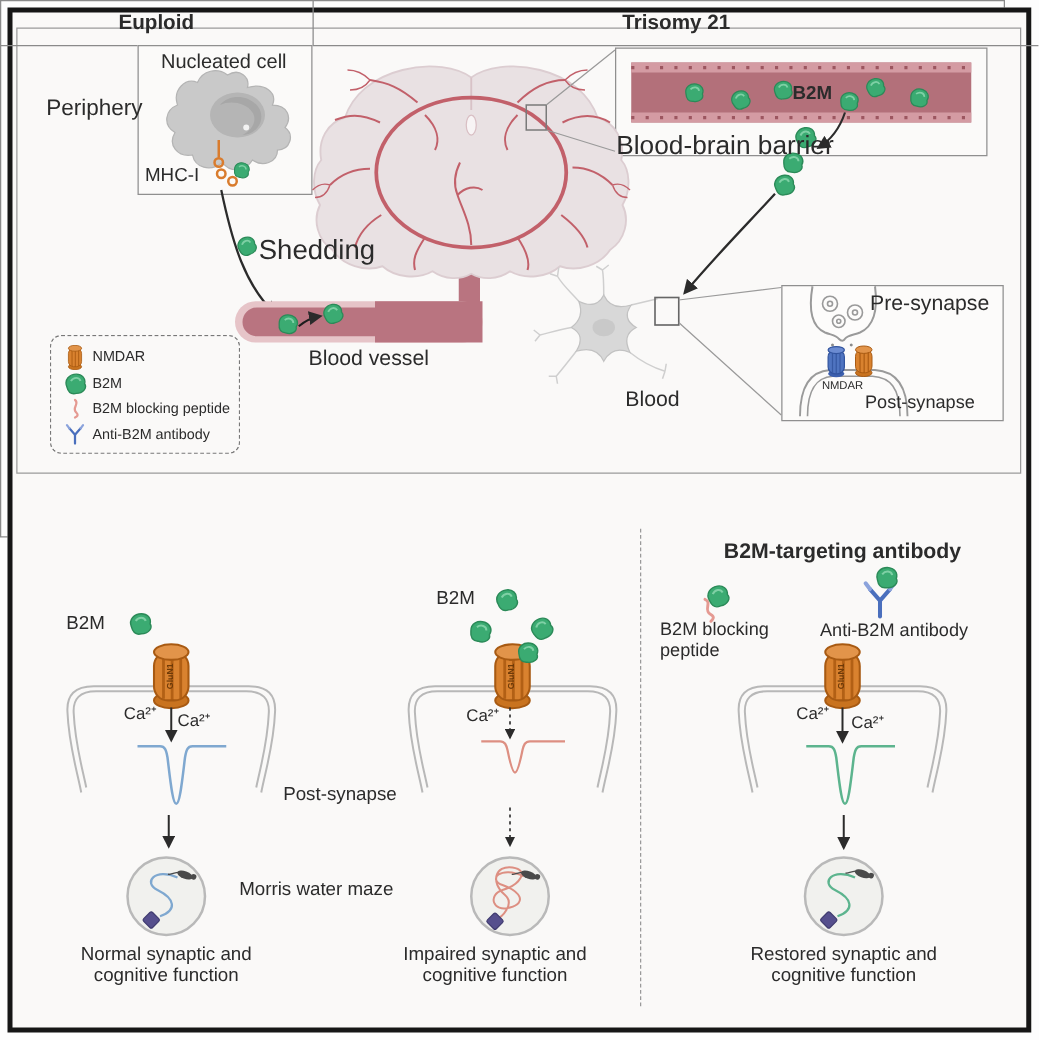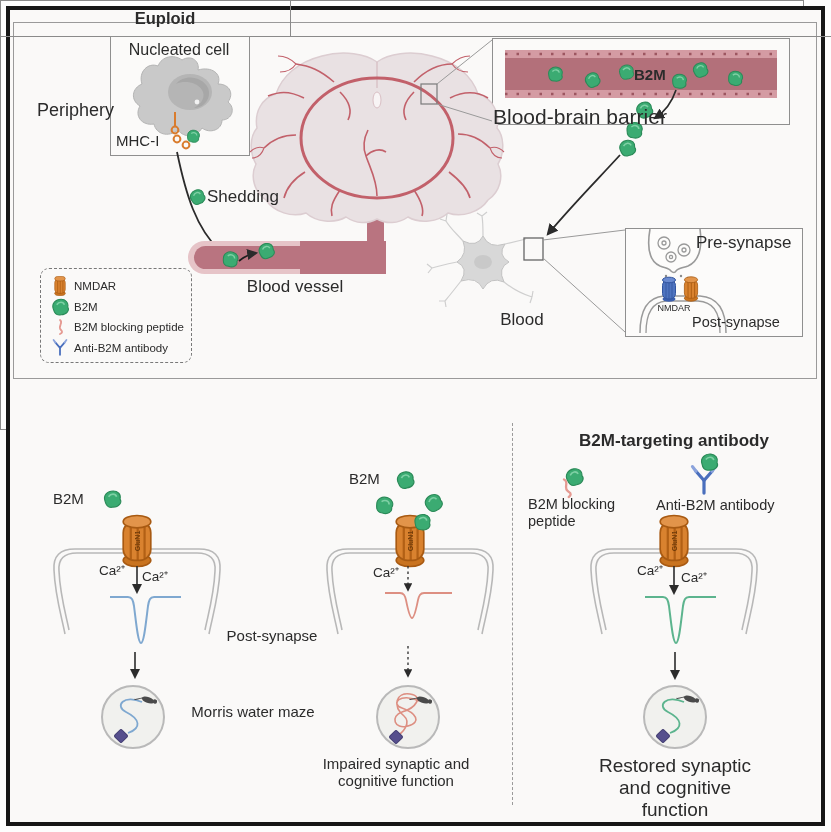--- a/index.html
+++ b/index.html
@@ -4,21 +4,21 @@
 <style>
   html,body{margin:0;padding:0;background:#fdfdfd;}
   .canvas{position:relative;width:831px;height:832px;background:#fdfdfd;overflow:hidden;
           font-family:"Liberation Sans",sans-serif;color:#2b2b2b;}
   .frame{position:absolute;left:6px;top:6px;right:6px;bottom:6px;border:4px solid #161616;background:#faf9f8;}
   .panel{position:absolute;border:1.5px solid #9a9a9a;background:transparent;}
   .top-panel{left:13px;top:22px;width:802px;height:355px;}
   .bottom-section{left:13px;top:381px;width:802px;height:428px;border:1.5px solid #8a8a8a;}
   .hdr-row{position:absolute;left:0;top:0;width:100%;height:36px;border-bottom:1.5px solid #8a8a8a;display:flex;}
   .hdr-cell{display:flex;align-items:center;justify-content:center;font-weight:bold;font-size:16.5px;}
-  .hdr-left{width:250px;border-right:1.5px solid #8a8a8a;margin-left:40px;}
+  .hdr-left{width:250px;border-right:1.5px solid #8a8a8a;}
   .hdr-right{flex:1;}
   .dash-div{position:absolute;left:512px;top:423px;height:382px;border-left:1.6px dashed #9a9a9a;}
   .box{position:absolute;border:1.5px solid #8f8f8f;background:#fbfaf9;}
   .nucbox{left:110px;top:36px;width:138px;height:118px;}
   .bbbbox{left:492px;top:38px;width:296px;height:85px;}
   .insetbox{left:625px;top:228px;width:176px;height:107px;background:#fcfbfa;}
   .legend{position:absolute;left:40px;top:268px;width:152px;height:95px;border:1.6px dashed #787878;
           border-radius:9px;padding:7px 6px 4px 8px;box-sizing:border-box;display:flex;flex-direction:column;justify-content:space-between;}
   .lgrow{display:flex;align-items:center;height:20px;}
   .lgicon{width:22px;height:20px;flex:0 0 22px;display:flex;align-items:center;justify-content:center;}
@@ -62,20 +62,21 @@
       </g>
     </defs>
   </svg>
 
   <div class="frame"></div>
 
   <div class="panel top-panel"></div>
   <div class="bottom-section">
     <div class="hdr-row">
       <div class="hdr-cell hdr-left">Euploid</div>
+      <div class="hdr-cell hdr-right">Trisomy 21</div>
     </div>
   </div>
   <div class="dash-div"></div>
 
   <div class="box nucbox"></div>
   <div class="box bbbbox"></div>
   <div class="box insetbox"></div>
 
   <svg class="art" width="831" height="832" viewBox="0 0 831 832">
     <defs>
@@ -282,24 +283,24 @@
       <path d="M675,652 V678" stroke="#2b2b2b" stroke-width="1.6" marker-end="url(#ah)" fill="none"></path>
       <g>
         <circle cx="675" cy="717" r="31" fill="#f1f1ee" stroke="#b9b9b9" stroke-width="2"></circle>
         <path d="M684,702 C666,694 656,706 668,712 C682,719 684,728 670,733" fill="none" stroke-width="1.8" stroke="#5cb48e"></path>
         <use href="#sym-mouse" transform="translate(690,699) rotate(20)"></use>
         <use href="#sym-plat" transform="translate(663,736)"></use>
       </g>
     </g>
   </svg>
 
-  <div class="lbl" style="left:37px;top:100px;font-size:18px">Periphery</div>
+  <div class="lbl" style="left:37px;top:76px;font-size:18px">Periphery</div>
   <div class="lbl c" style="left:110px;top:41px;width:138px;font-size:16px">Nucleated cell</div>
   <div class="lbl" style="left:116px;top:132px;font-size:15px">MHC-I</div>
-  <div class="lbl" style="left:207px;top:187px;font-size:17px">Shedding</div>
+  <div class="lbl" style="left:207px;top:187px;font-size:22px">Shedding</div>
   <div class="lbl c" style="left:225px;top:277px;width:140px;font-size:17px">Blood vessel</div>
   <div class="lbl" style="left:634px;top:66px;font-size:15px;font-weight:bold">B2M</div>
   <div class="lbl" style="left:493px;top:105px;font-size:21px">Blood-brain barrier</div>
   <div class="lbl c" style="left:477px;top:310px;width:90px;font-size:17px">Blood</div>
   <div class="lbl" style="left:696px;top:233px;font-size:17px">Pre-synapse</div>
   <div class="lbl c" style="left:650px;top:303px;width:48px;font-size:9px">NMDAR</div>
   <div class="lbl" style="left:692px;top:314px;font-size:14.5px">Post-synapse</div>
 
   <div class="legend">
     <div class="lgrow">
@@ -345,16 +346,17 @@
 
   <div class="lbl" style="left:99px;top:563px;font-size:13.5px">Ca²⁺</div>
   <div class="lbl" style="left:142px;top:569px;font-size:13.5px">Ca²⁺</div>
   <div class="lbl" style="left:373px;top:565px;font-size:13.5px">Ca²⁺</div>
   <div class="lbl" style="left:637px;top:563px;font-size:13.5px">Ca²⁺</div>
   <div class="lbl" style="left:681px;top:570px;font-size:13.5px">Ca²⁺</div>
 
   <div class="lbl c" style="left:207px;top:627px;width:130px;font-size:15px">Post-synapse</div>
   <div class="lbl c" style="left:183px;top:703px;width:140px;font-size:15px">Morris water maze</div>
 
+  <div class="lbl c" style="left:47px;top:755px;width:172px;font-size:15px">Normal synaptic and cognitive function</div>
   <div class="lbl c" style="left:310px;top:755px;width:172px;font-size:15px">Impaired synaptic and cognitive function</div>
-  <div class="lbl c" style="left:589px;top:755px;width:172px;font-size:19px">Restored synaptic and cognitive function</div>
+  <div class="lbl c" style="left:589px;top:755px;width:172px;font-size:15px">Restored synaptic and cognitive function</div>
 
 </div>
 
 </body></html>

